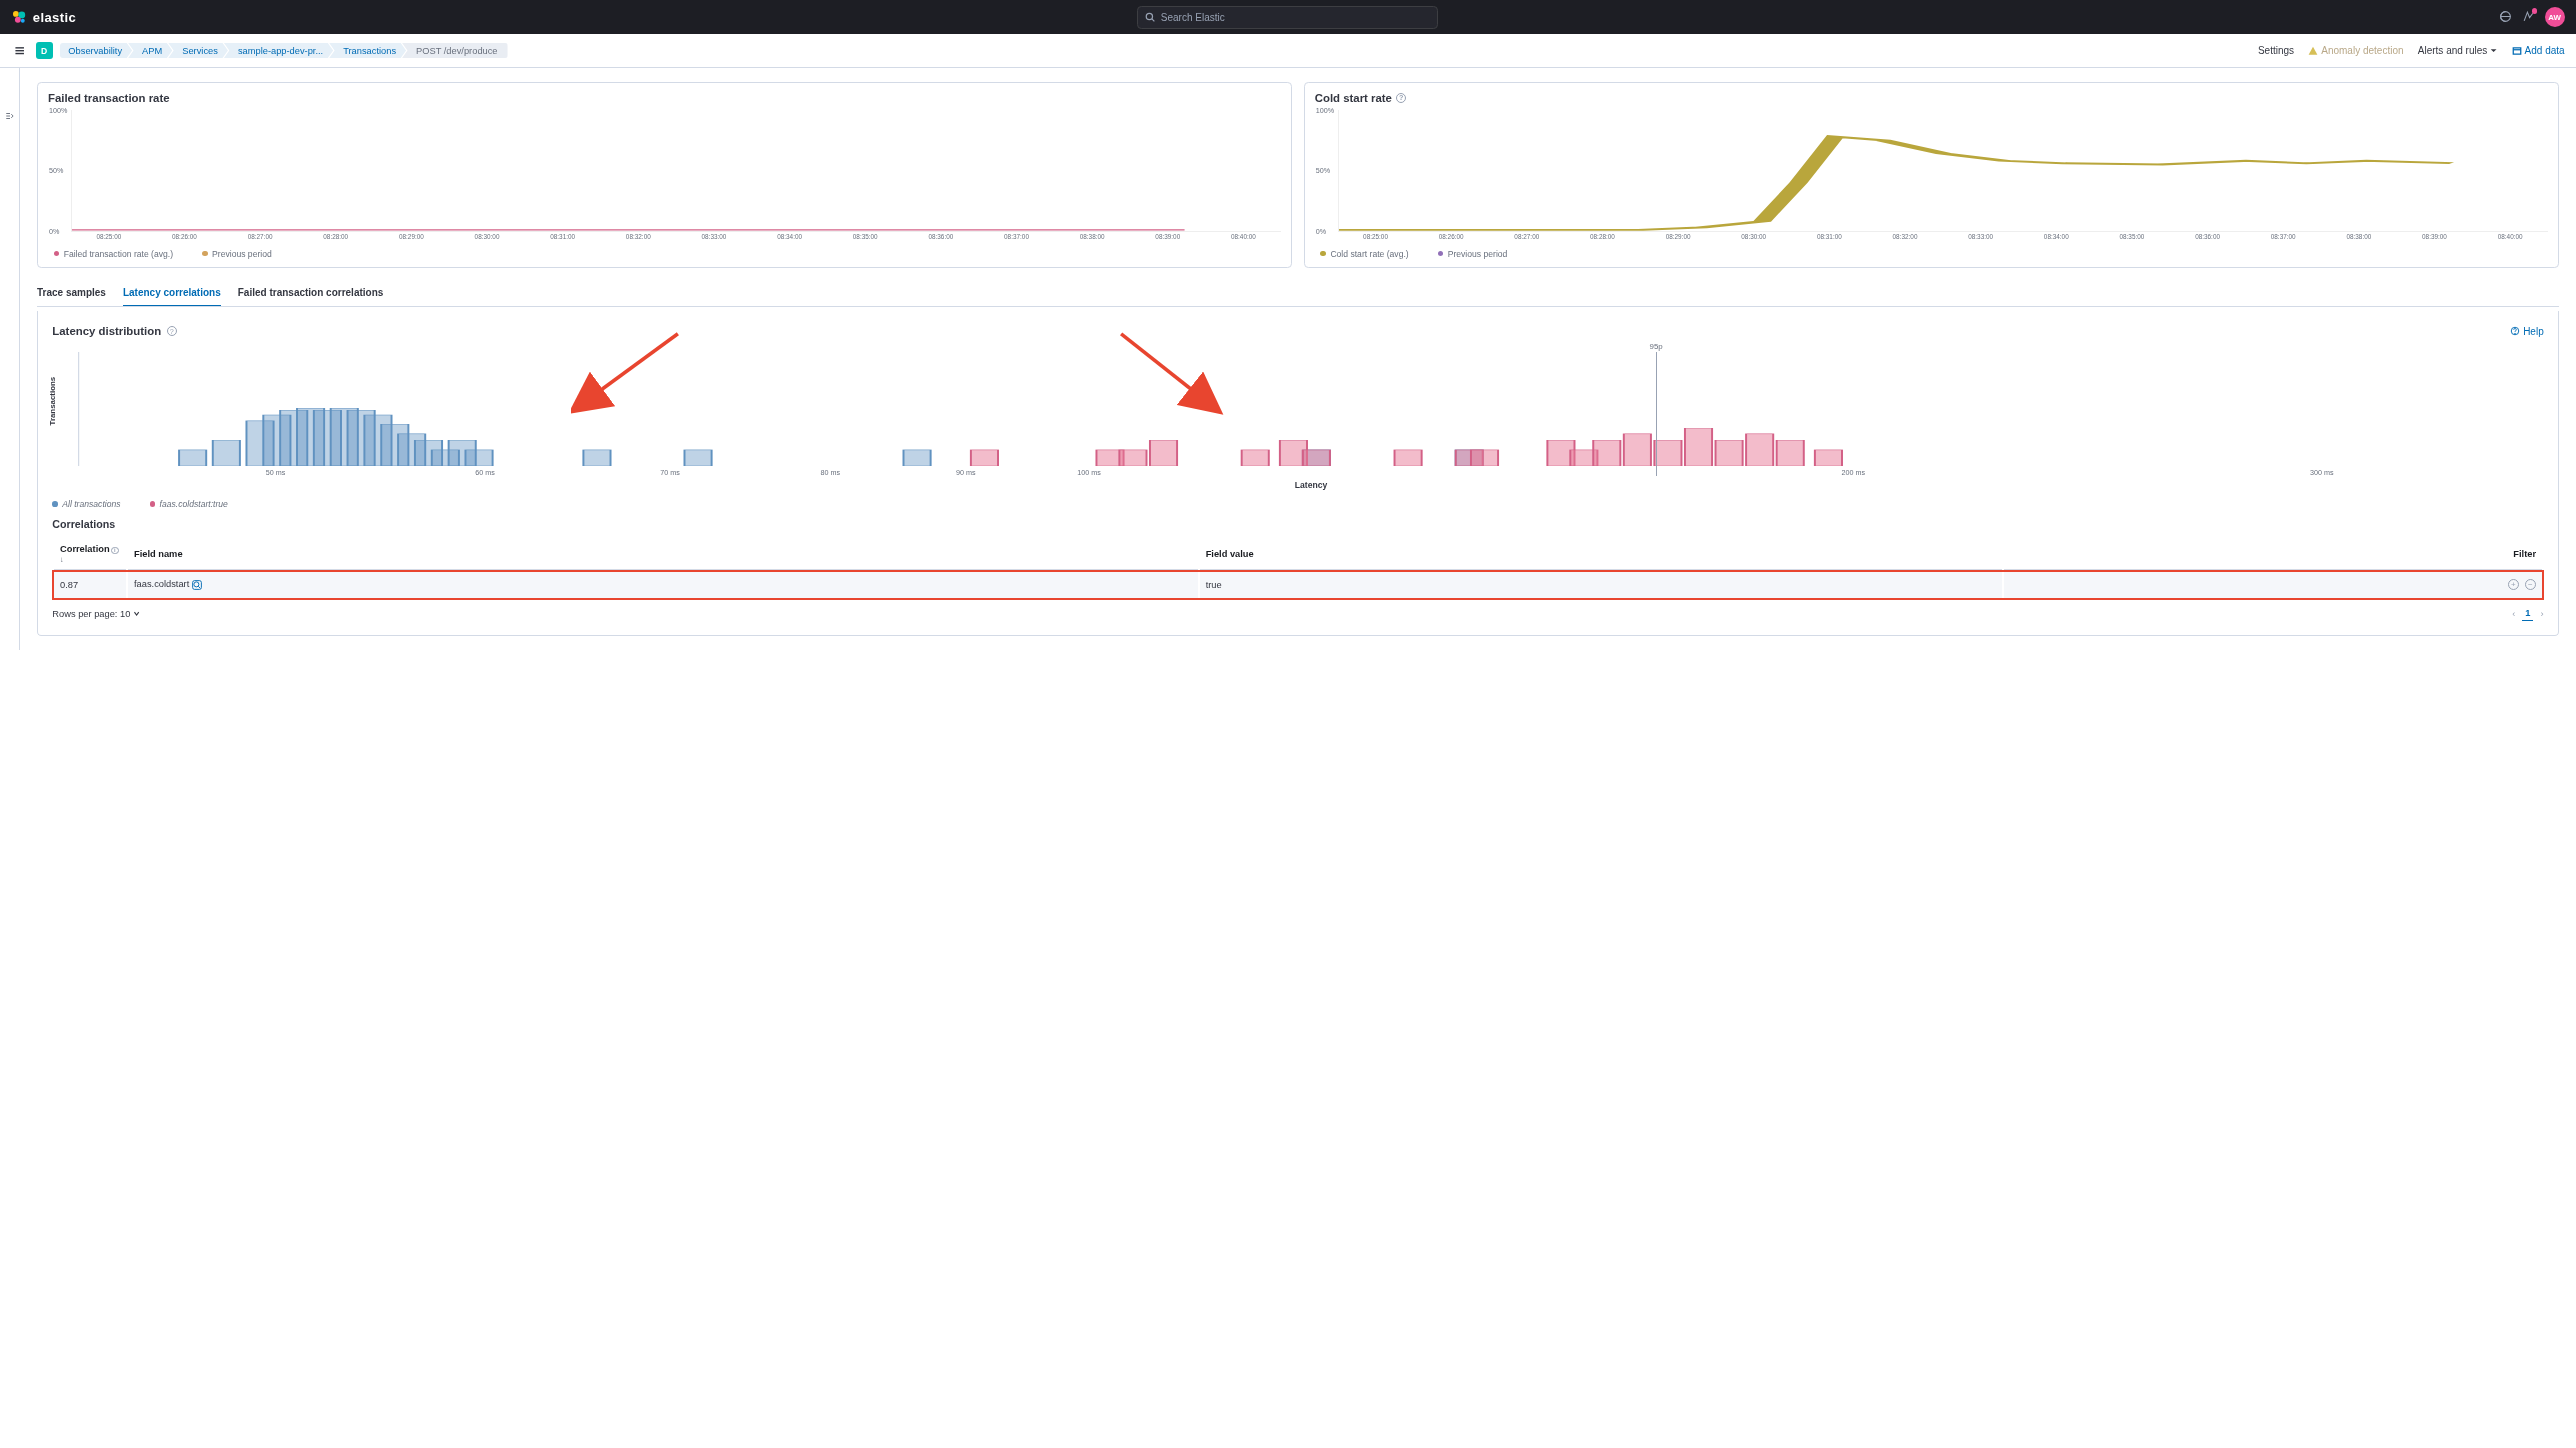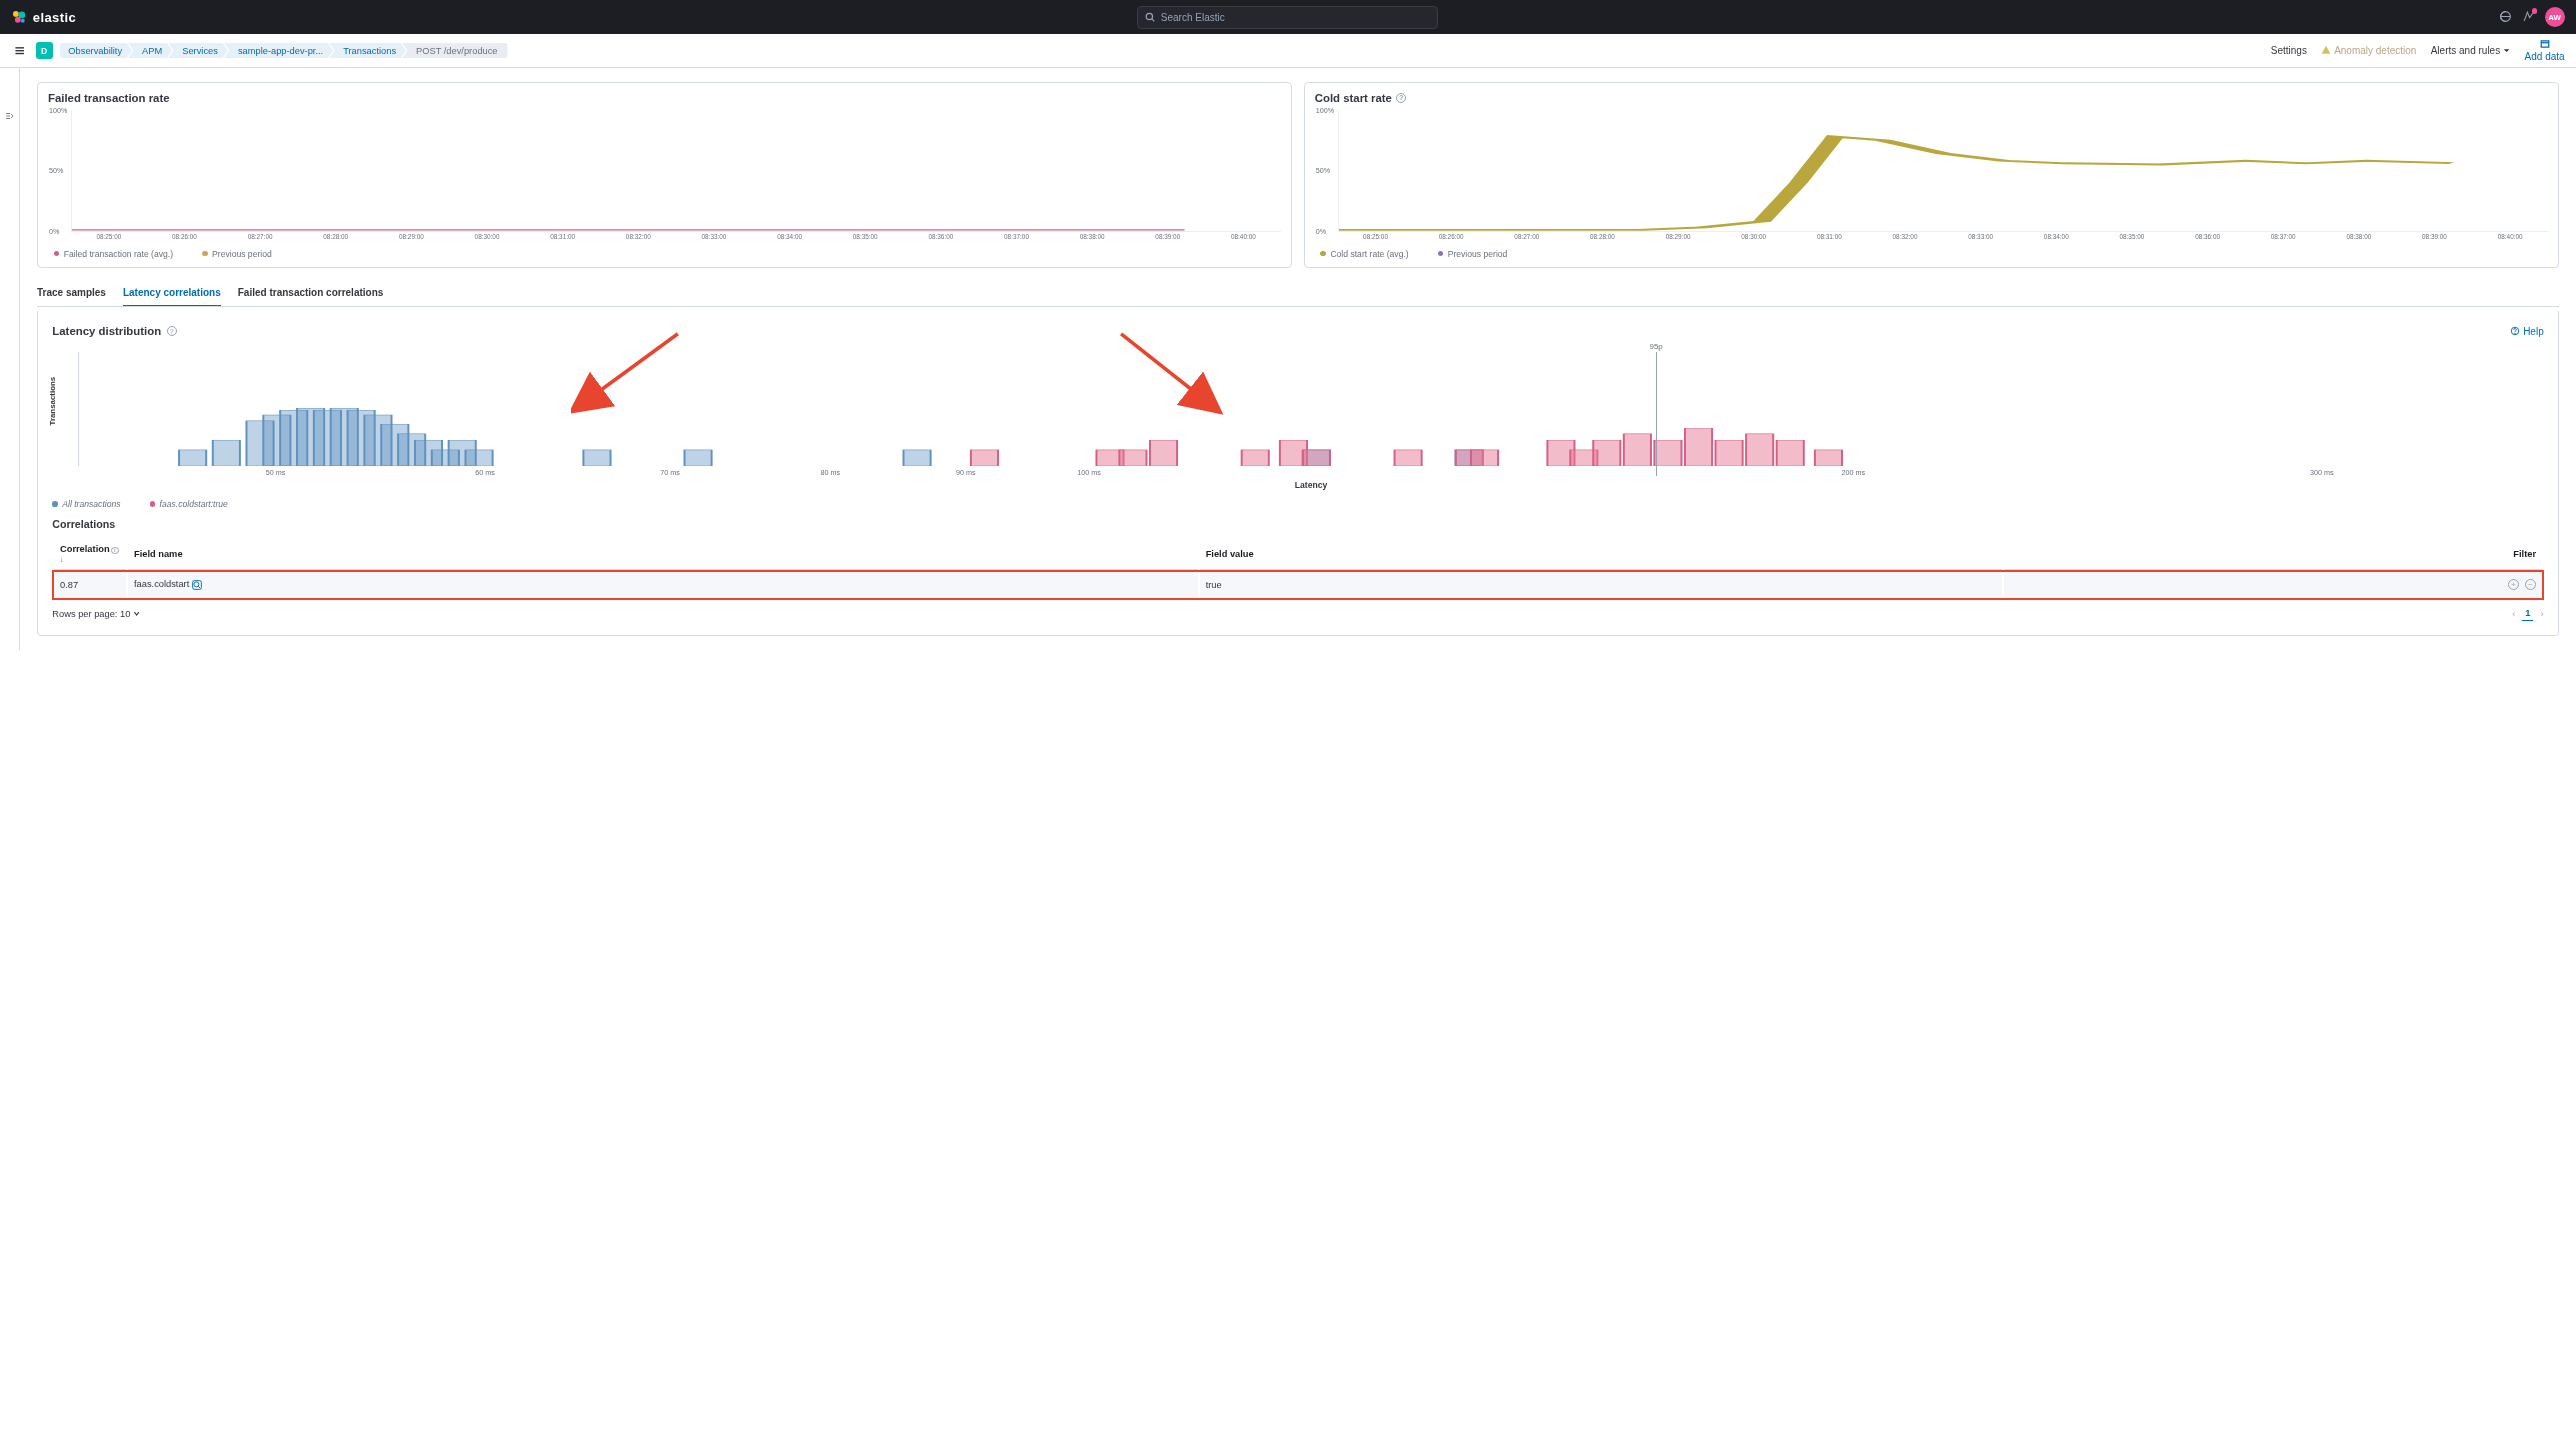--- a/index.html
+++ b/index.html
@@ -20,21 +20,21 @@
 .sub-header { height: 34px; border-bottom: 0.7px solid #d3dae6; display: flex; align-items: center; padding: 0 11.4px; gap: 7.2px; }
 .menu-btn { width: 17px; height: 17px; display:flex; align-items:center; justify-content:center; color:#343741;}
 .space-badge { width: 17px; height: 17px; background: #00bfb3; border-radius: 2.9px; color: #fff; font-size: 8.6px; font-weight: 700; display: flex; align-items: center; justify-content: center; }
 .breadcrumbs { display: flex; align-items: center; gap: 0; }
 .crumb { position: relative; padding: 2.9px 10px 2.9px 14.3px; background: #e6f0f8; color: #006bb4; font-size: 9.3px; clip-path: polygon(0 0, calc(100% - 5.7px) 0, 100% 50%, calc(100% - 5.7px) 100%, 0 100%, 5.7px 50%); margin-left: -4.3px; }
 .crumb:first-child { clip-path: polygon(0 0, calc(100% - 5.7px) 0, 100% 50%, calc(100% - 5.7px) 100%, 0 100%); border-top-left-radius: 2.9px; border-bottom-left-radius: 2.9px; margin-left: 0; padding-left: 8.6px;}
 .crumb.current { background: #e9edf3; color: #69707d; clip-path: polygon(0 0, 100% 0, 100% 100%, 0 100%, 5.7px 50%); border-top-right-radius:2.9px; border-bottom-right-radius:2.9px;}
 .sub-actions { margin-left: auto; display: flex; align-items: center; gap: 14.3px; font-size: 10px; }
 .link-plain { color: #343741; }
 .link-warn { color: #b9a888; display:flex; gap:2.9px; align-items:center;}
-.link-blue { color: #006bb4; display:flex; gap:2.9px; align-items:center;flex-direction:column;}
+.link-blue { color: #006bb4; display:flex; gap:2.9px; align-items:center;}
 
 
 .page-wrap { display: flex; }
 .collapse-tab { width: 20px; border-right: 0.7px solid #d3dae6; padding-top: 43px; display:flex; justify-content:center; color:#69707d;}
 .main { flex: 1; padding: 14.3px 17px; }
 
 
 .charts-row { display: flex; gap: 11.4px; margin-bottom: 11.4px; }
 .panel { flex: 1; border: 0.7px solid #d3dae6; border-radius: 4.3px; padding: 8.6px 10px; }
 .panel-title { font-weight: 700; font-size: 11.4px; margin-bottom: 5.7px; display:flex; align-items:center; gap:4.3px;}

